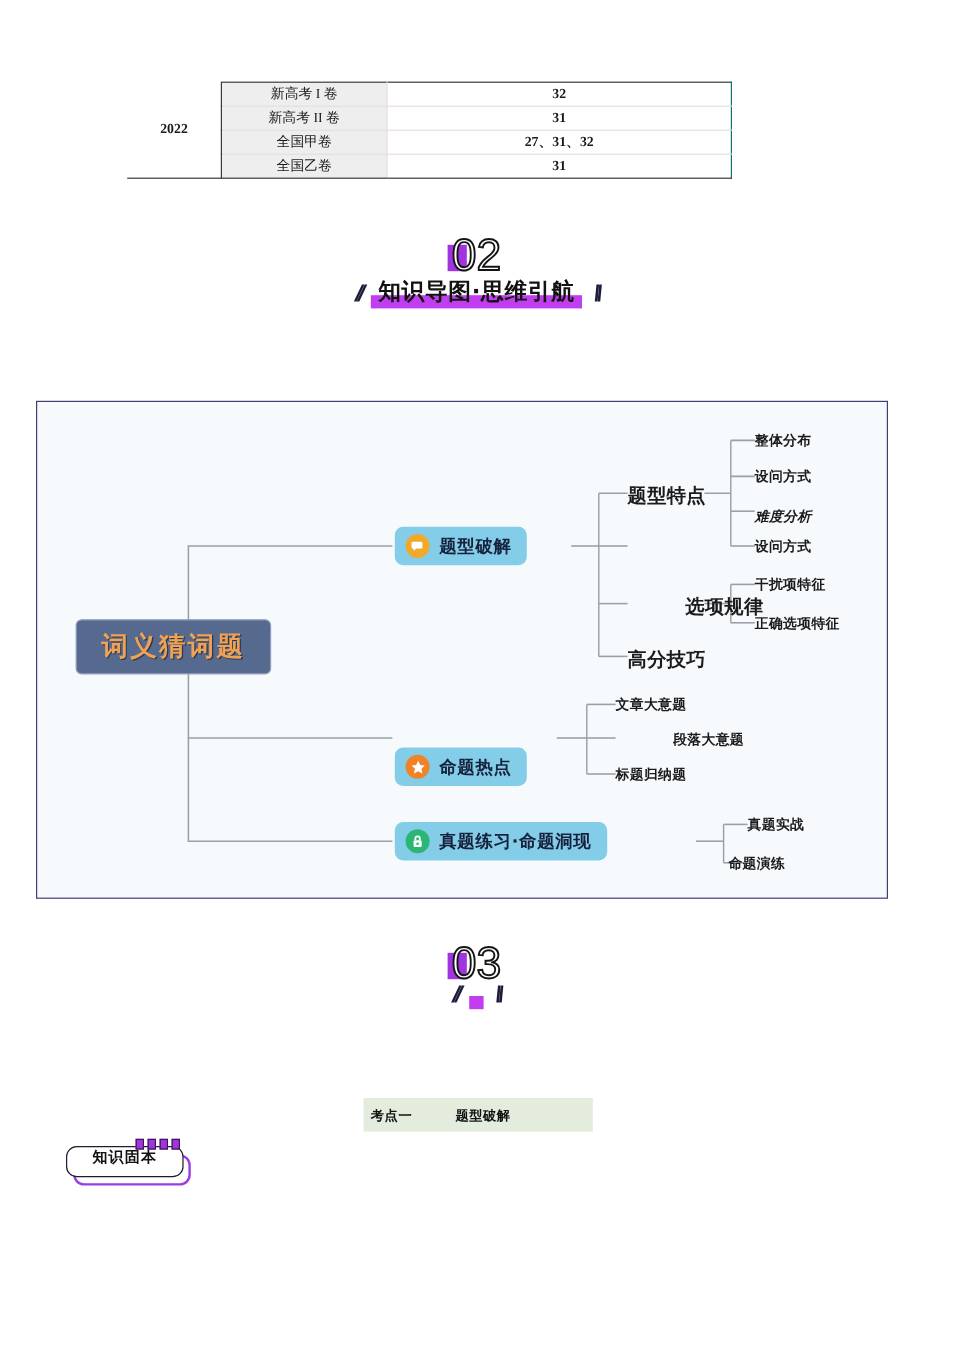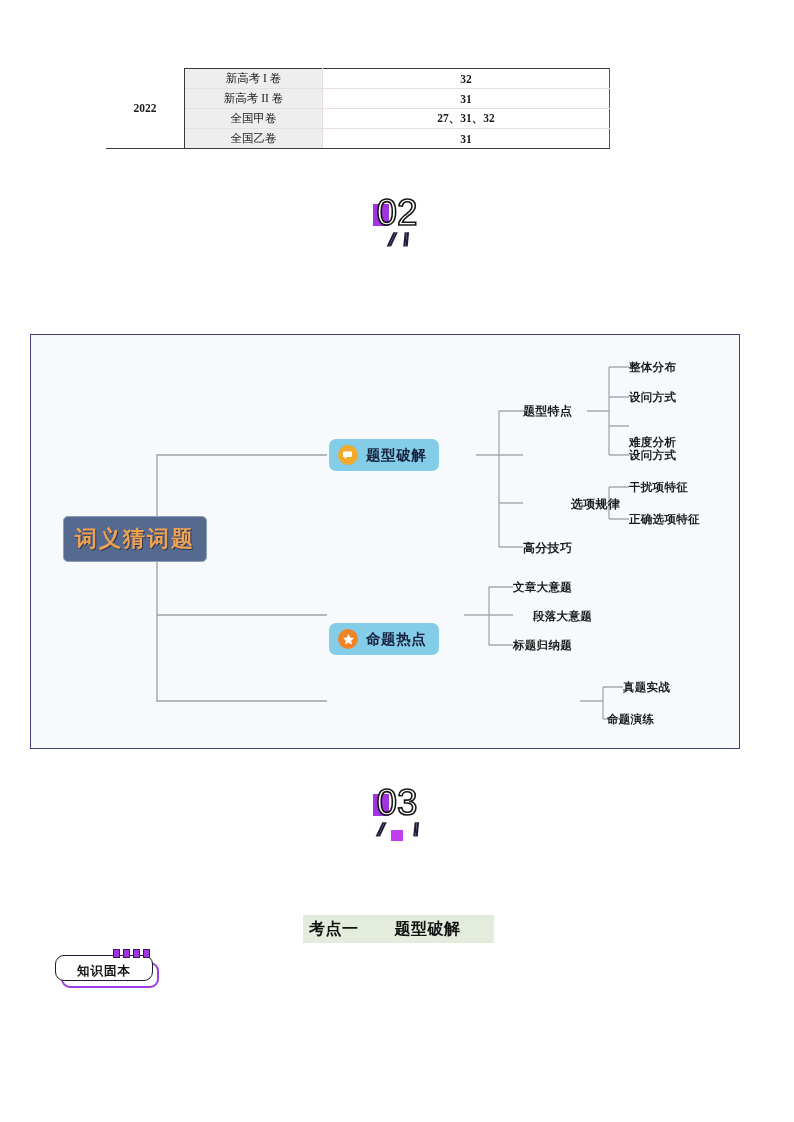--- a/index.html
+++ b/index.html
@@ -151,21 +151,21 @@
   .node {
     position: absolute;
     box-sizing: border-box;
     display: flex;
     align-items: center;
     white-space: nowrap;
   }
   .root-node {
     left: 32px;
     top: 181px;
-    width: 144px;
+    width: 163px;
     height: 46px;
     background: #56698f;
     border: 1px solid #8f9db8;
     border-radius: 5px;
     justify-content: center;
   }
   .root-label {
     font-family: "DejaVu Sans", sans-serif;
     font-size: 22px;
     font-weight: bold;
@@ -206,36 +206,36 @@
 
   .leaf {
     position: absolute;
     font-family: "DejaVu Sans", sans-serif;
     font-size: 11.5px;
     font-weight: bold;
     color: #1b1b1b;
     white-space: nowrap;
     letter-spacing: 0.3px;
   }
-  .mid { font-size: 12px; }
+  .mid { font-size: 16px; }
 
   
   .keypoint {
     position: absolute;
     left: 303px;
     top: 915px;
     width: 191px;
     height: 28px;
     background: #e3ecdd;
     display: flex;
     align-items: center;
   }
   .kp-a, .kp-b {
     font-family: Liberation Serif, serif;
-    font-size: 16px;
+    font-size: 11px;
     font-weight: bold;
     color: #111;
     letter-spacing: 0.5px;
   }
   .kp-a { margin-left: 6px; }
   .kp-b { margin-left: 36px; }
 
   
   .badge-wrap {
     position: absolute;
@@ -253,21 +253,21 @@
     box-sizing: border-box;
   }
   .badge-main {
     position: absolute;
     left: 0; top: 0;
     width: 98px; height: 26px;
     border: 1.6px solid #1d1d2e;
     border-radius: 9px;
     background: #fff;
     box-sizing: border-box;
-    display: flex; align-items: flex-end; justify-content: center;
+    display: flex; align-items: flex-start; justify-content: center;
   }
   .badge-label {
     font-family: "DejaVu Sans", sans-serif;
     font-size: 12.5px;
     font-weight: bold;
     color: #121212;
     letter-spacing: 1px;
   }
   .badge-dots {
     position: absolute;
@@ -309,20 +309,24 @@
     </tbody>
   </table>
 
   <div class="sec-head" style="top:193px;">
     <div class="sec-num-wrap">
       <span class="sec-sq"></span>
       <span class="sec-num">02</span>
     </div>
     <div class="sec-title-row">
       <span class="slash">//</span>
+      <span class="sec-title">
+        <span class="bar"></span>
+        <span class="txt">知识导图·思维引航</span>
+      </span>
       <span class="slash">\\</span>
     </div>
   </div>
 
   <div class="map">
 
     <svg width="710" height="415">
       <g fill="none" stroke="#9aa0a8" stroke-width="1.3">
 
         <path d="M172,204 L126,204 L126,120 L296,120"></path>
@@ -370,42 +374,52 @@
         <svg width="13" height="11" viewBox="0 0 13 11">
             <path d="M2,1.5 h7 a1,1 0 0 1 1,1 v3.5 a1,1 0 0 1 -1,1 h-4 l-2.4,2 v-2 h-0.6 a1,1 0 0 1 -1,-1 v-3.5 a1,1 0 0 1 1,-1 z" fill="#fff"></path>
           </svg>
       </span>
       <span class="branch-label">题型破解</span>
     </div>
 
     <span class="leaf mid" style="left:492px; top:68px;">题型特点</span>
     <span class="leaf" style="left:598px; top:25px;">整体分布</span>
     <span class="leaf" style="left:598px; top:55px;">设问方式</span>
-    <span class="leaf" style="left:598px; top:100px;">难度分析</span>
+    <span class="leaf" style="left:598px; top:88px;font-style:italic;">难度分析</span>
     <span class="leaf" style="left:598px; top:113px;">设问方式</span>
 
     <span class="leaf mid" style="left:492px; top:161px;margin-left:48px;">选项规律</span>
     <span class="leaf" style="left:598px; top:145px;">干扰项特征</span>
     <span class="leaf" style="left:598px; top:177px;">正确选项特征</span>
 
     <span class="leaf mid" style="left:492px; top:205px;">高分技巧</span>
 
     <div class="node branch-node b2">
       <span class="ico ico-star">
         <svg width="13" height="13" viewBox="0 0 13 13">
             <path d="M6.5,1 L8.2,4.6 L12,5 L9.2,7.7 L10,11.6 L6.5,9.7 L3,11.6 L3.8,7.7 L1,5 L4.8,4.6 Z" fill="#fff"></path>
           </svg>
       </span>
       <span class="branch-label">命题热点</span>
     </div>
 
     <span class="leaf" style="left:482px; top:245px;">文章大意题</span>
-    <span class="leaf" style="left:454px; top:274px;padding-left:48px;">段落大意题</span>
+    <span class="leaf" style="left:482px; top:274px;padding-left:48px;">段落大意题</span>
     <span class="leaf" style="left:482px; top:303px;">标题归纳题</span>
 
+    <div class="node branch-node b3">
+      <span class="ico ico-lock">
+        <svg width="12" height="13" viewBox="0 0 12 13">
+            <path d="M6,1.2 a2.6,2.6 0 0 1 2.6,2.6 v1.3 h-1.5 v-1.3 a1.1,1.1 0 0 0 -2.2,0 v1.3 h-1.5 v-1.3 a2.6,2.6 0 0 1 2.6,-2.6 z" fill="#fff"></path>
+            <rect x="2.6" y="5.3" width="6.8" height="5.6" rx="1.1" fill="#fff"></rect>
+            <circle cx="6" cy="8.1" r="1.1" fill="#2bb673"></circle>
+          </svg>
+      </span>
+      <span class="branch-label">真题练习·命题洞现</span>
+    </div>
 
     <span class="leaf" style="left:592px; top:345px;">真题实战</span>
     <span class="leaf" style="left:576px; top:377px;">命题演练</span>
   </div>
 
   <div class="sec-head" style="top:783px;">
     <div class="sec-num-wrap">
       <span class="sec-sq"></span>
       <span class="sec-num">03</span>
     </div>

